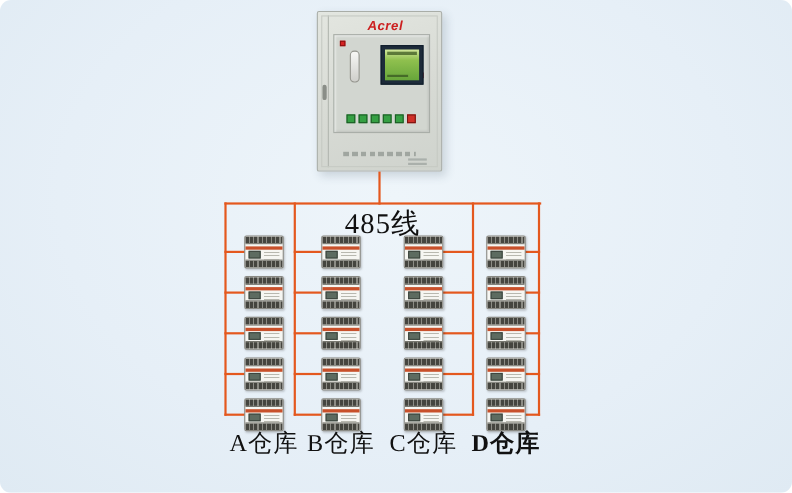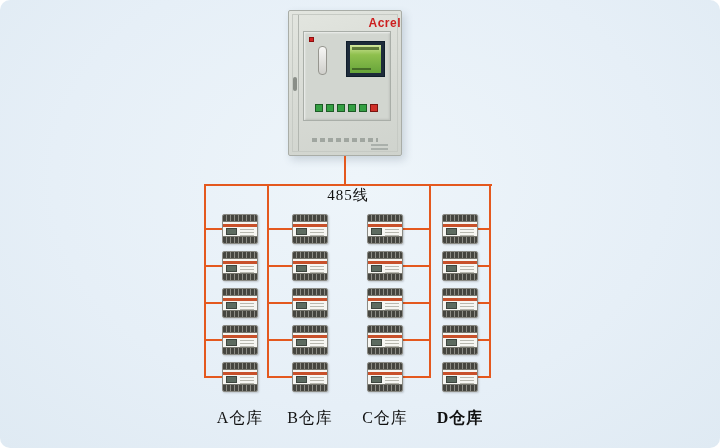--- a/index.html
+++ b/index.html
@@ -7,42 +7,42 @@
     position:relative;width:720px;height:448px;overflow:hidden;
     background:radial-gradient(ellipse at 50% 40%, #eef5fa 0%, #e6eff7 60%, #dfeaf3 100%);
     border-radius:10px;
     font-family:"Liberation Serif","DejaVu Serif",serif;
   }
   
   .line{position:absolute;background:var(--bus,#e4581e);}
   
   .bus-label{
     position:absolute;left:348px;top:186px;transform:translateX(-50%);
-    font-size:15px;color:#101010;letter-spacing:1px;white-space:nowrap;
+    font-size:26px;color:#101010;letter-spacing:1px;white-space:nowrap;
   }
   .col-label{
-    position:absolute;top:408px;transform:translateX(-50%);
-    font-size:16px;color:#111;letter-spacing:1px;white-space:nowrap;
+    position:absolute;top:388px;transform:translateX(-50%);
+    font-size:22px;color:#111;letter-spacing:1px;white-space:nowrap;
   }
   
   .cabinet{
     position:absolute;left:288px;top:10px;width:114px;height:146px;
     background:linear-gradient(160deg,#e3e6e0 0%,#d7dad4 55%,#cfd3cd 100%);
     border:1px solid #a9ada7;border-radius:2px;
     box-shadow:3px 4px 9px rgba(60,80,100,.20);
     box-sizing:border-box;
   }
   .cabinet::after{
     content:"";position:absolute;left:3px;top:3px;right:3px;bottom:3px;
     border:1px solid #c6cac4;pointer-events:none;
   }
   .cab-brand{
-    position:absolute;left:0;right:0;top:5px;text-align:right;
+    position:absolute;left:0;right:0;top:5px;text-align:left;
     font-family:"Liberation Sans","DejaVu Sans",sans-serif;
-    font-weight:bold;font-size:12px;color:var(--brand,#cc1f1f);
+    font-weight:bold;font-style:italic;font-size:12px;color:var(--brand,#cc1f1f);
     letter-spacing:.5px;
     padding-left:45px;
   }
   .cab-doorline{position:absolute;left:9px;top:3px;bottom:3px;width:1px;background:#b2b6b0;}
   .cab-handle{position:absolute;left:4px;top:66px;width:4px;height:14px;background:#8a8e88;border-radius:2px;}
   .cab-panel{
     position:absolute;left:14px;top:20px;width:88px;height:90px;
     background:#d2d6d0;border:1px solid #a9aea8;box-sizing:border-box;
     box-shadow:inset 1px 1px 2px rgba(255,255,255,.65), inset -1px -1px 2px rgba(0,0,0,.10);
   }

